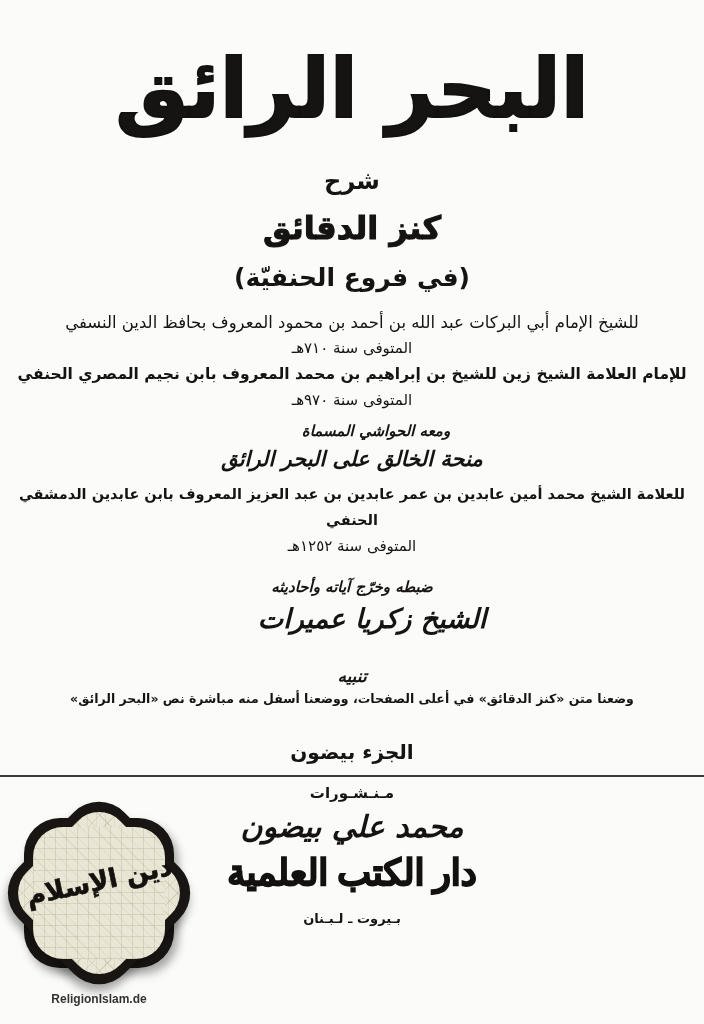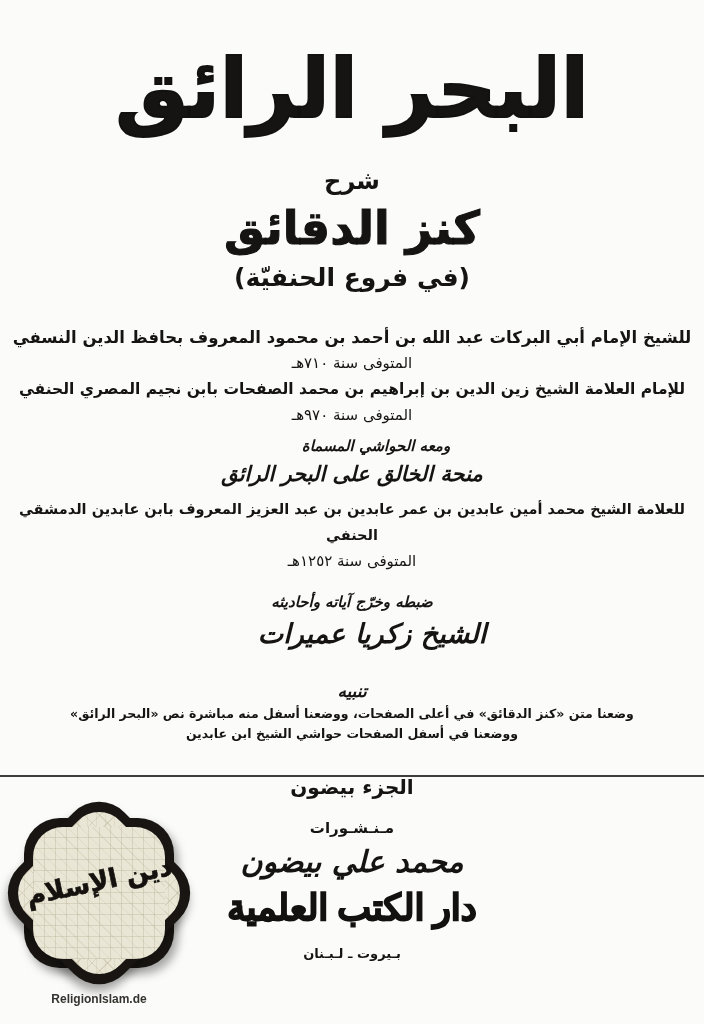--- a/index.html
+++ b/index.html
@@ -20,23 +20,23 @@
   .stack{padding-top:14px;}
   .main-title{
     font-size:82px;
     font-weight:bold;
     line-height:150px;
     letter-spacing:2px;
     -webkit-text-stroke:2px #121110;
     margin:0;
   }
   .sharh{font-size:24px;font-weight:bold;line-height:34px;}
-  .kanz{font-size:46px;font-weight:bold;line-height:60px;-webkit-text-stroke:1px #121110;}
+  .kanz{font-size:32px;font-weight:bold;line-height:60px;-webkit-text-stroke:1px #121110;}
   .furu{font-size:25px;font-weight:bold;line-height:40px;}
-  .author1{font-size:16.5px;font-weight:bold;line-height:24px;margin-top:28px;}
+  .author1{font-size:16.5px;font-weight:normal;line-height:24px;margin-top:13px;}
   .death{font-size:15px;line-height:26px;}
   .sharh-title{font-size:24px;font-weight:bold;line-height:36px;margin-top:14px;font-style:italic;}
   .author2{font-size:15.5px;font-weight:bold;line-height:26px;}
   .hawashi-intro{font-size:15px;font-weight:bold;line-height:24px;margin-top:6px;font-style:italic;padding-left:48px;}
   .minha{font-size:21px;font-weight:bold;line-height:32px;font-style:italic;}
   .author3{font-size:14.5px;font-weight:bold;line-height:26px;margin-top:6px;}
   .dabt{font-size:15px;font-weight:bold;line-height:24px;margin-top:16px;font-style:italic;}
   .editor{font-size:27px;font-weight:bold;line-height:40px;font-style:italic;padding-left:40px;}
   .tanbih{font-size:17px;font-weight:bold;line-height:26px;margin-top:24px;font-style:italic;}
   .notice{font-size:12.5px;font-weight:bold;line-height:20px;}
@@ -104,34 +104,33 @@
 
   <div class="stack">
     <div class="main-title">البحر الرائق</div>
     <div class="sharh">شرح</div>
     <div class="kanz">كنز الدقائق</div>
     <div class="furu">(في فروع الحنفيّة)</div>
 
     <div class="author1">للشيخ الإمام أبي البركات عبد الله بن أحمد بن محمود المعروف بحافظ الدين النسفي</div>
     <div class="death">المتوفى سنة ٧١٠هـ</div>
 
-    <div class="author2">للإمام العلامة الشيخ زين الدين بن إبراهيم بن محمد الصفحات بابن نجيم المصري الحنفي</div>
+    <div class="author2">للإمام العلامة الشيخ زين للشيخ بن إبراهيم بن محمد المعروف بابن نجيم المصري الحنفي</div>
     <div class="death">المتوفى سنة ٩٧٠هـ</div>
 
     <div class="hawashi-intro">ومعه الحواشي المسماة</div>
     <div class="minha">منحة الخالق على البحر الرائق</div>
     <div class="author3">للعلامة الشيخ محمد أمين عابدين بن عمر عابدين بن عبد العزيز المعروف بابن عابدين الدمشقي الحنفي</div>
     <div class="death">المتوفى سنة ١٢٥٢هـ</div>
 
     <div class="dabt">ضبطه وخرّج آياته وأحاديثه</div>
     <div class="editor">الشيخ زكريا عميرات</div>
 
     <div class="tanbih">تنبيه</div>
     <div class="notice">وضعنا متن «كنز الدقائق» في أعلى الصفحات، ووضعنا أسفل منه مباشرة نص «البحر الرائق»</div>
-    <div class="notice">ووضعنا في أسفل الصفحات حواشي الشيخ ابن عابدين</div>
 
     <div class="volume">الجزء بيضون</div>
 
     <div class="manshurat">مـنـشـورات</div>
     <div class="baydoun">محمد علي بيضون</div>
     <div class="dar">دار الكتب العلمية</div>
     <div class="beirut">بـيروت ـ لـبـنان</div>
   </div>
 
   <div class="stamp-wrap">

